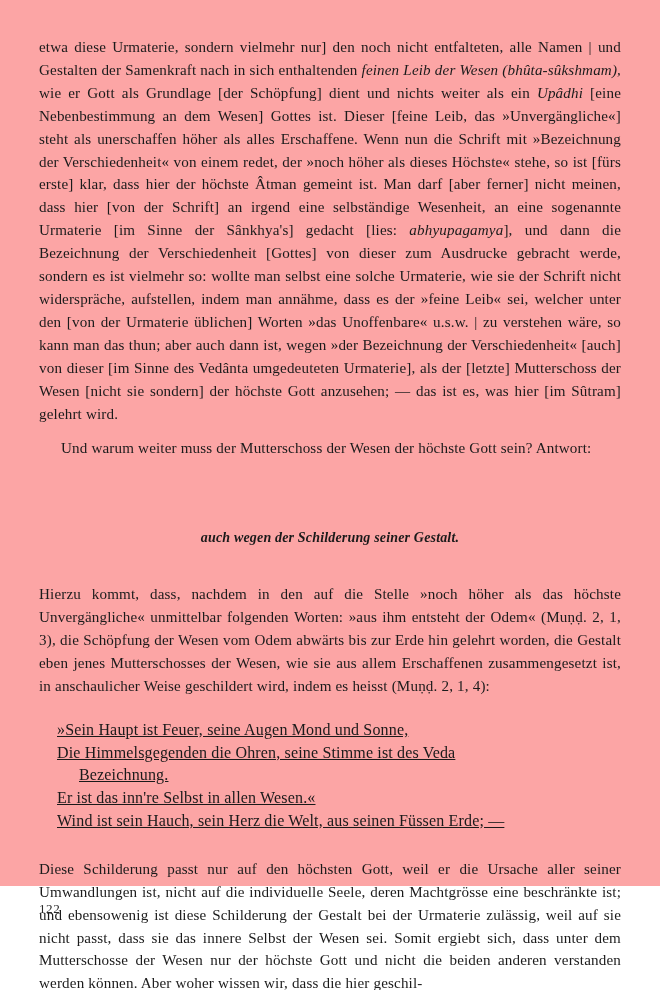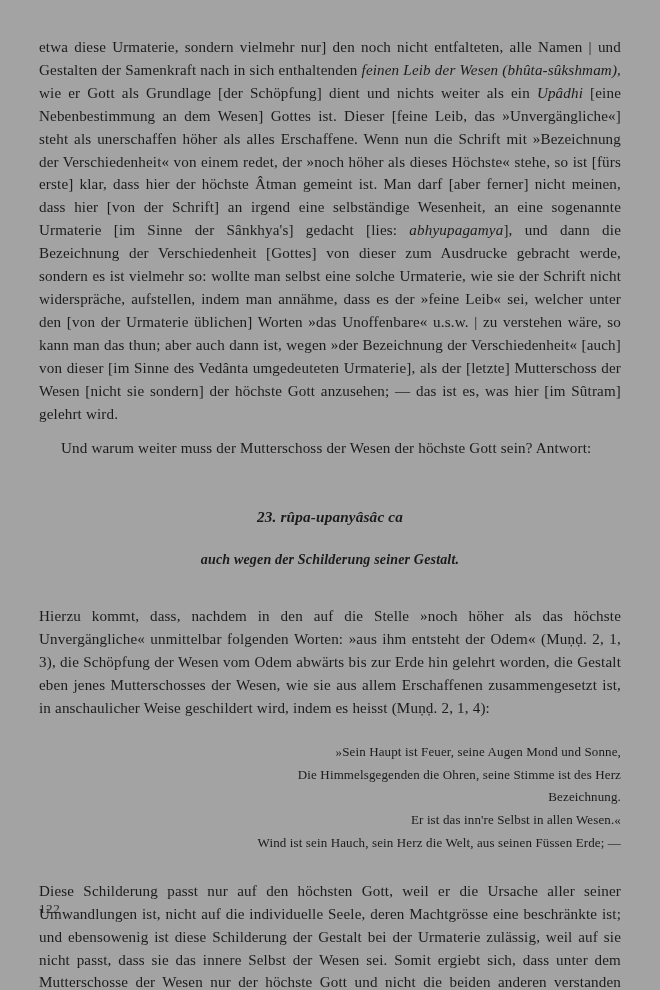--- a/index.html
+++ b/index.html
@@ -13,22 +13,22 @@
     font-family: "Liberation Serif", "DejaVu Serif", serif;
     color: #1a1a1a;
     position: relative;
     overflow: hidden;
   }
   .page {
     position: absolute;
     left: 0;
     top: 0;
     width: 660px;
-    height: 990px;
-    background: #a3a3a3;
+    height: 886px;
+    background: #fca5a5;
   }
   .content {
     position: absolute;
     left: 39px;
     top: 36px;
     width: 582px;
   }
   p.body {
     margin: 0;
     font-size: 15.1px;
@@ -70,24 +70,25 @@
   }
   .gap-before-sutra { height: 46px; }
   .gap-between-sutra { height: 21px; }
   .gap-after-sutra { height: 34px; }
   .gap-before-quote { height: 21px; }
   .gap-after-quote { height: 25px; }
 
   blockquote.verse {
     margin: 0;
     padding: 0 0 0 18px;
-    font-size: 13px;
+    font-size: 16px;
     line-height: 22.8px;
-    text-align: right;
+    text-align: left;
     letter-spacing: 0.01em;
+    text-decoration: underline;
   }
   blockquote.verse .vline {
     display: block;
     white-space: pre-wrap;
   }
   blockquote.verse .vline.runover {
     padding-left: 22px;
   }
   .folio {
     position: absolute;
@@ -104,35 +105,34 @@
 <div class="page">
 
   <div class="content">
 
     <p class="body"><span>etwa diese Urmaterie, sondern vielmehr nur] den noch nicht entfalteten, alle Namen | und Gestalten der Samenkraft nach in sich enthaltenden </span><span class="it">feinen Leib der Wesen (bhûta-sûkshmam),</span><span> wie er Gott als Grundlage [der Schöpfung] dient und nichts weiter als ein </span><span class="it">Upâdhi</span><span> [eine Nebenbestimmung an dem Wesen] Gottes ist. Dieser [feine Leib, das »Unvergängliche«] steht als unerschaffen höher als alles Erschaffene. Wenn nun die Schrift mit »Bezeichnung der Verschiedenheit« von einem redet, der »noch höher als dieses Höchste« stehe, so ist [fürs erste] klar, dass hier der höchste Âtman gemeint ist. Man darf [aber ferner] nicht meinen, dass hier [von der Schrift] an irgend eine selbständige Wesenheit, an eine sogenannte Urmaterie [im Sinne der Sânkhya's] gedacht [lies: </span><span class="it">abhyupagamya</span><span>], und dann die Bezeichnung der Verschiedenheit [Gottes] von dieser zum Ausdrucke gebracht werde, sondern es ist vielmehr so: wollte man selbst eine solche Urmaterie, wie sie der Schrift nicht widerspräche, aufstellen, indem man annähme, dass es der »feine Leib« sei, welcher unter den [von der Urmaterie üblichen] Worten »das Unoffenbare« u.s.w. | zu verstehen wäre, so kann man das thun; aber auch dann ist, wegen »der Bezeichnung der Verschiedenheit« [auch] von dieser [im Sinne des Vedânta umgedeuteten Urmaterie], als der [letzte] Mutterschoss der Wesen [nicht sie sondern] der höchste Gott anzusehen; — das ist es, was hier [im Sûtram] gelehrt wird.</span></p>
 
     <p class="body indented cont">Und warum weiter muss der Mutterschoss der Wesen der höchste Gott sein? Antwort:</p>
 
     <div class="gap-before-sutra"></div>
 
-    <p class="sutra-number">23. rûpa-upanyâsâc ca</p>
 
     <div class="gap-between-sutra"></div>
 
     <p class="sutra-title">auch wegen der Schilderung seiner Gestalt.</p>
 
     <div class="gap-after-sutra"></div>
 
     <p class="body">Hierzu kommt, dass, nachdem in den auf die Stelle »noch höher als das höchste Unvergängliche« unmittelbar folgenden Worten: »aus ihm entsteht der Odem« (Muṇḍ. 2, 1, 3), die Schöpfung der Wesen vom Odem abwärts bis zur Erde hin gelehrt worden, die Gestalt eben jenes Mutterschosses der Wesen, wie sie aus allem Erschaffenen zusammengesetzt ist, in anschaulicher Weise geschildert wird, indem es heisst (Muṇḍ. 2, 1, 4):</p>
 
     <div class="gap-before-quote"></div>
 
     <blockquote class="verse">
       <span class="vline">»Sein Haupt ist Feuer, seine Augen Mond und Sonne,</span>
-      <span class="vline">Die Himmelsgegenden die Ohren, seine Stimme ist des Herz</span>
+      <span class="vline">Die Himmelsgegenden die Ohren, seine Stimme ist des Veda</span>
       <span class="vline runover">Bezeichnung.</span>
       <span class="vline">Er ist das inn're Selbst in allen Wesen.«</span>
       <span class="vline">Wind ist sein Hauch, sein Herz die Welt, aus seinen Füssen Erde; —</span>
     </blockquote>
 
     <div class="gap-after-quote"></div>
 
     <p class="body">Diese Schilderung passt nur auf den höchsten Gott, weil er die Ursache aller seiner Umwandlungen ist, nicht auf die individuelle Seele, deren Machtgrösse eine beschränkte ist; und ebensowenig ist diese Schilderung der Gestalt bei der Urmaterie zulässig, weil auf sie nicht passt, dass sie das innere Selbst der Wesen sei. Somit ergiebt sich, dass unter dem Mutterschosse der Wesen nur der höchste Gott und nicht die beiden anderen verstanden werden können. Aber woher wissen wir, dass die hier geschil-</p>
 
   </div>

